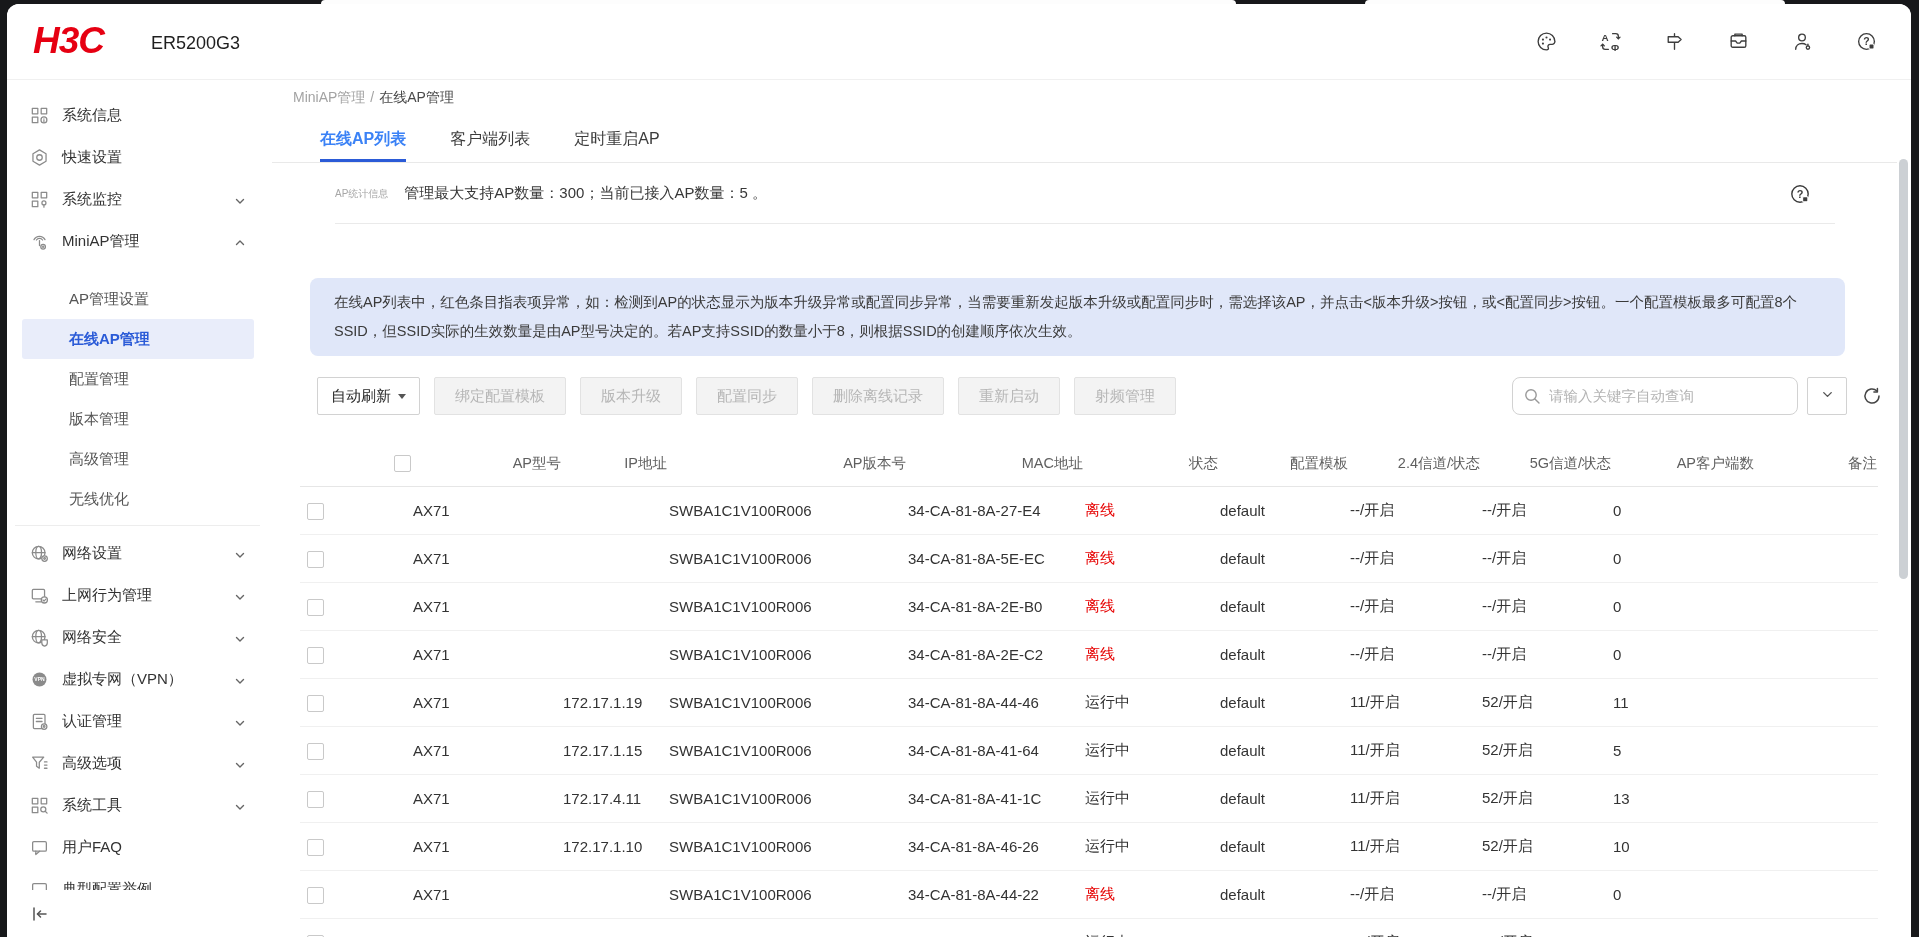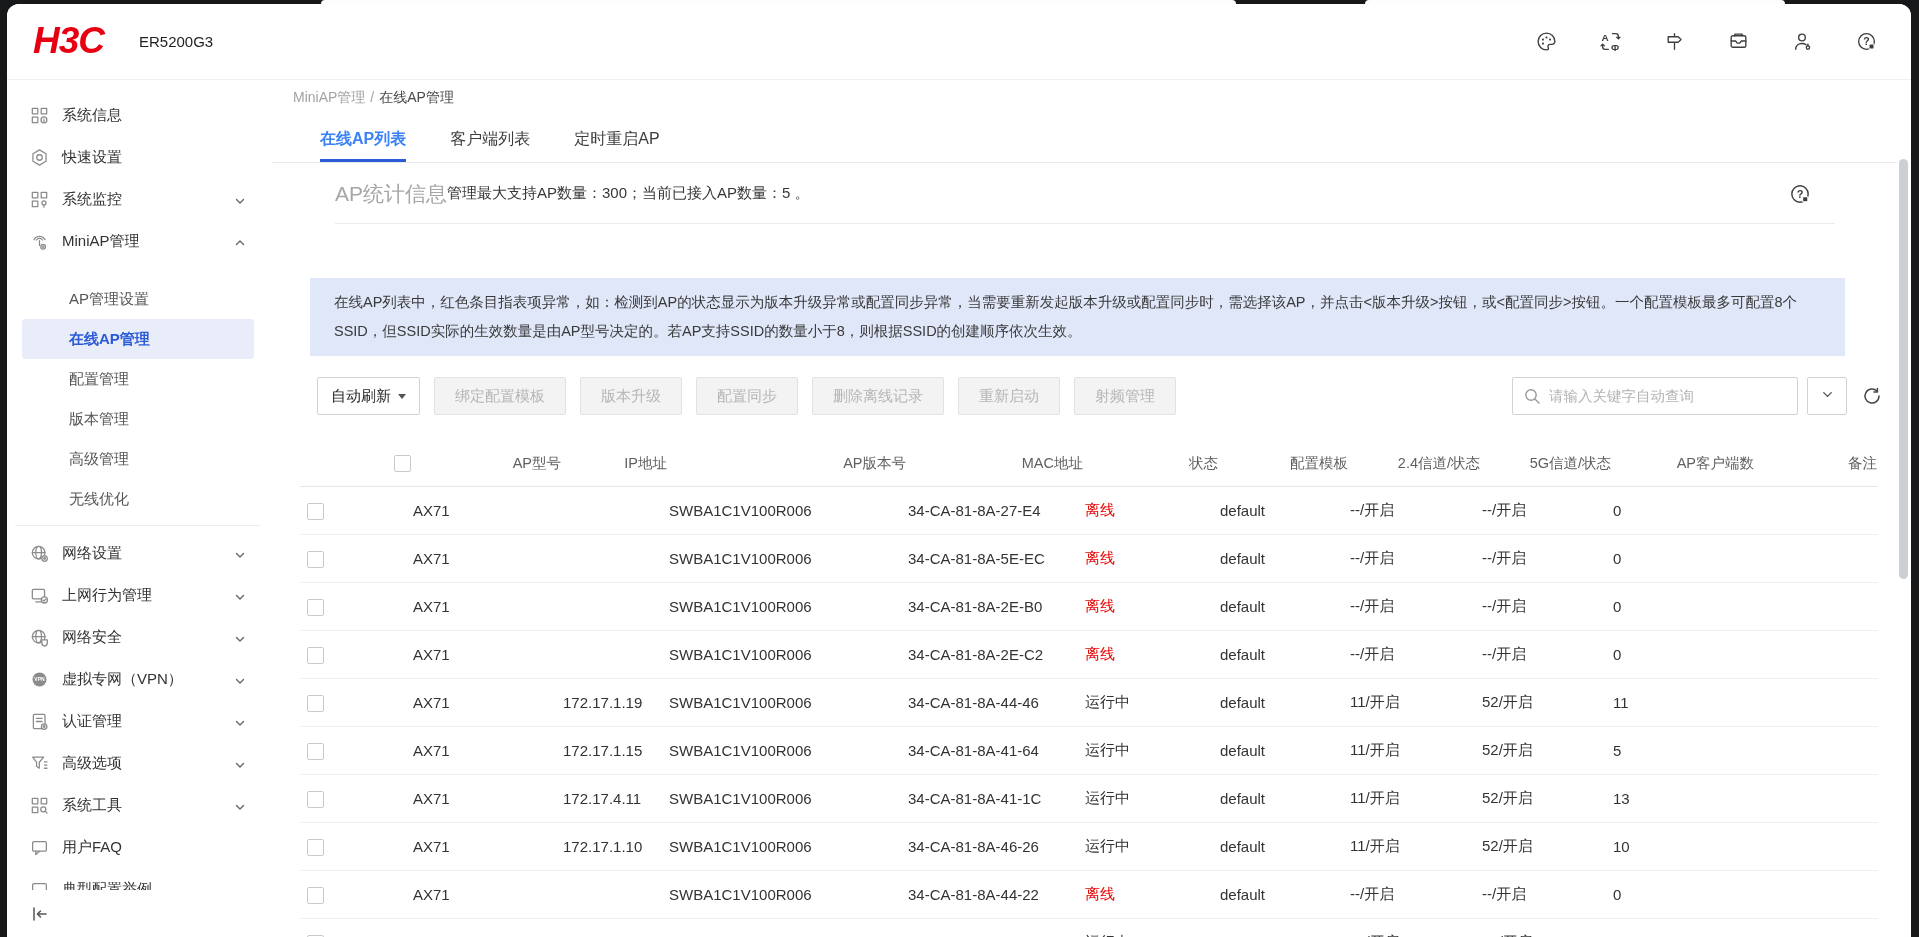--- a/index.html
+++ b/index.html
@@ -7,21 +7,21 @@
        font-family:"Liberation Sans","DejaVu Sans",sans-serif;background:#17181a;}
   .tabstrip{position:absolute;top:0;height:4px;background:#fdfdfd;border-radius:8px 8px 0 0;}
   .ts-l{left:321px;width:915px;} .ts-r{left:1365px;width:420px;}
   .panel{position:absolute;left:7px;top:4px;width:1904px;bottom:0;background:#fff;
          border-radius:12px 12px 0 0;overflow:hidden;}
 
   
   .hdr{position:absolute;top:0;left:0;right:0;height:75px;border-bottom:1px solid #f0f0f0;background:#fff;}
   .logo{position:absolute;left:26px;top:17px;font-size:37px;font-weight:800;font-style:italic;
         color:#e60012;letter-spacing:-1px;line-height:40px;}
-  .model{position:absolute;left:132px;top:29px;font-size:15px;color:#1f1f1f;}
+  .model{position:absolute;left:144px;top:29px;font-size:18px;color:#1f1f1f;}
   .hicons{position:absolute;right:33px;top:0;height:75px;display:flex;align-items:center;gap:41px;}
   .hicon{width:23px;height:23px;cursor:pointer;}
   .hicon svg{width:23px;height:23px;fill:none;stroke:#3e3e3e;stroke-width:1.3;stroke-linecap:round;stroke-linejoin:round;}
 
   
   svg .wf{fill:#fff;} svg .df{fill:#8b8b8b;stroke:none;}
   svg .vt{fill:#fff;stroke:none;font-size:4.8px;font-weight:bold;text-anchor:middle;font-family:inherit;}
   svg .qt{font-size:10px;fill:#3c3c3c;stroke:none;text-anchor:middle;font-weight:bold;font-family:inherit;}
   svg .at{font-size:9.5px;fill:#3e3e3e;stroke:none;font-weight:bold;font-family:inherit;}
   svg .sq{fill:#3c3c3c;stroke:#fff;stroke-width:1;}
@@ -53,38 +53,38 @@
 
   .tabbar{position:absolute;top:36px;left:0;right:0;height:47px;border-bottom:1px solid #e9e9e9;
           padding-left:48px;display:flex;gap:44px;box-sizing:border-box;}
   .tab{font-size:16px;color:#3c3c3c;line-height:46px;position:relative;cursor:pointer;white-space:nowrap;}
   .tab.active{color:#3b82f6;font-weight:bold;}
   .tab.active::after{content:"";position:absolute;left:0;right:0;bottom:0;height:3px;background:#2b5bd7;}
 
   .stats{position:absolute;top:83px;left:0;right:0;height:61px;}
   .stats::after{content:"";position:absolute;left:63px;right:62px;bottom:0;height:1px;background:#eaeaea;}
   .stats-inner{display:flex;align-items:center;height:100%;padding-left:63px;}
-  .stats-label{font-size:21px;color:#a6a6a6;white-space:nowrap;}
+  .stats-label{font-size:10px;color:#a6a6a6;margin-right:16px;white-space:nowrap;}
   .stats-value{font-size:15px;color:#383838;white-space:nowrap;}
   .stats-help{position:absolute;top:50%;margin-top:-12px;left:1516px;width:24px;height:24px;cursor:pointer;}
   .stats-help svg{width:24px;height:24px;fill:none;stroke:#3c3c3c;stroke-width:1.3;stroke-linecap:round;stroke-linejoin:round;}
 
   .banner{position:absolute;top:198px;left:38px;width:1535px;box-sizing:border-box;background:#e0e7f9;
-          border-radius:0;padding:10px 24px;font-size:14.5px;line-height:29px;color:#3a3a3a;}
+          border-radius:8px;padding:10px 24px;font-size:14.5px;line-height:29px;color:#3a3a3a;}
 
   .toolbar{position:absolute;top:297px;left:45px;right:0;height:38px;}
   .tb-left{display:flex;gap:14px;}
   .btn{height:38px;box-sizing:border-box;border-radius:2px;font-size:15px;display:inline-flex;
        align-items:center;padding:0 20px;cursor:pointer;white-space:nowrap;}
   .btn.refresh-split{background:#fff;border:1px solid #d2d2d2;color:#262626;padding:0 13px;}
   .caret{width:0;height:0;border-left:4.5px solid transparent;border-right:4.5px solid transparent;
          border-top:5px solid #555;margin-left:7px;}
   .btn.disabled{background:#f3f3f3;border:1px solid #e2e2e2;color:#b6b6b6;cursor:default;}
   .search-wrap{position:absolute;right:14px;top:0;display:flex;align-items:center;}
-  .search-box{position:relative;width:286px;height:38px;box-sizing:border-box;border:1px solid #d2d2d2;border-radius:2px;}
+  .search-box{position:relative;width:286px;height:38px;box-sizing:border-box;border:1px solid #d2d2d2;border-radius:8px;}
   .search-box input{width:100%;height:100%;border:none;outline:none;padding:0 8px 0 36px;box-sizing:border-box;
                     font-size:14.5px;color:#333;font-family:inherit;background:transparent;}
   .search-box input::placeholder{color:#b3b3b3;}
   .search-ic{position:absolute;left:9px;top:8px;width:20px;height:20px;}
   .search-ic svg{width:20px;height:20px;fill:none;stroke:#999;stroke-width:1.4;stroke-linecap:round;}
   .dd-btn{width:40px;height:38px;box-sizing:border-box;border:1px solid #d2d2d2;border-radius:2px;margin-left:9px;
           display:flex;align-items:center;justify-content:center;cursor:pointer;background:#fff;}
   .dd-btn svg{width:15px;height:15px;fill:none;stroke:#555;stroke-width:1.5;stroke-linecap:round;stroke-linejoin:round;}
   .refresh-ic{margin-left:14px;width:22px;height:22px;cursor:pointer;}
   .refresh-ic svg{width:22px;height:22px;fill:none;stroke:#444;stroke-width:1.5;stroke-linecap:round;stroke-linejoin:round;}

